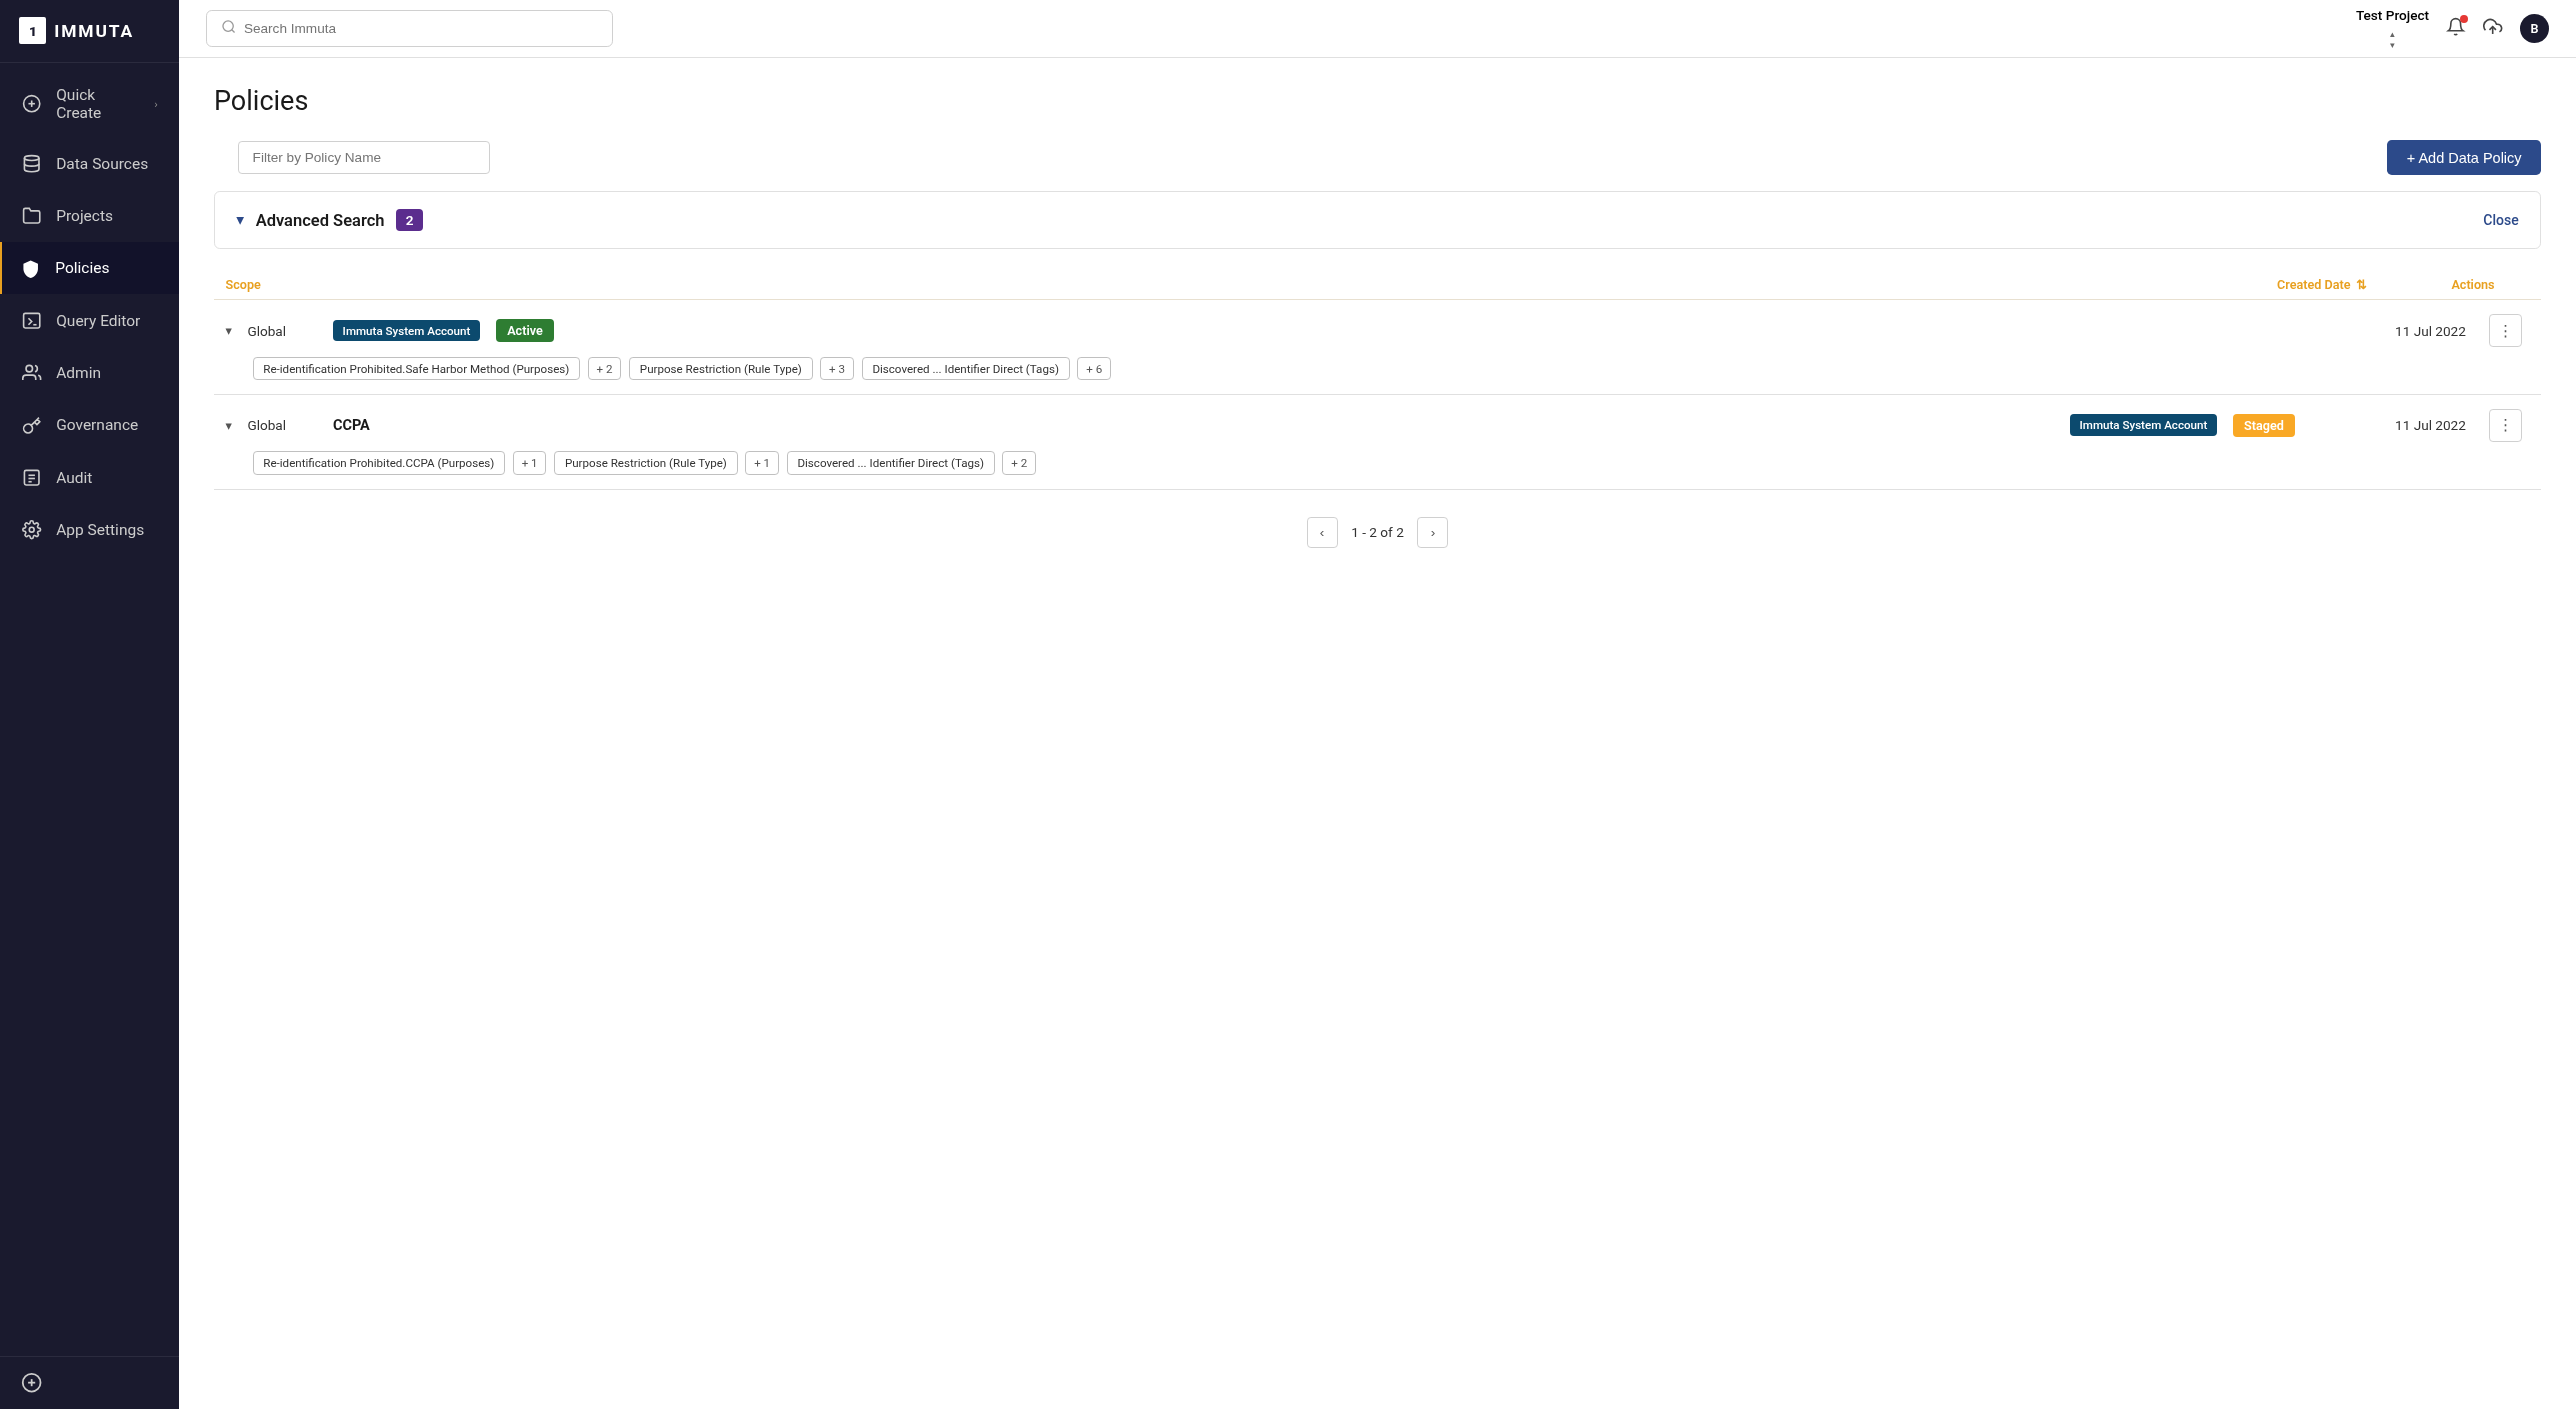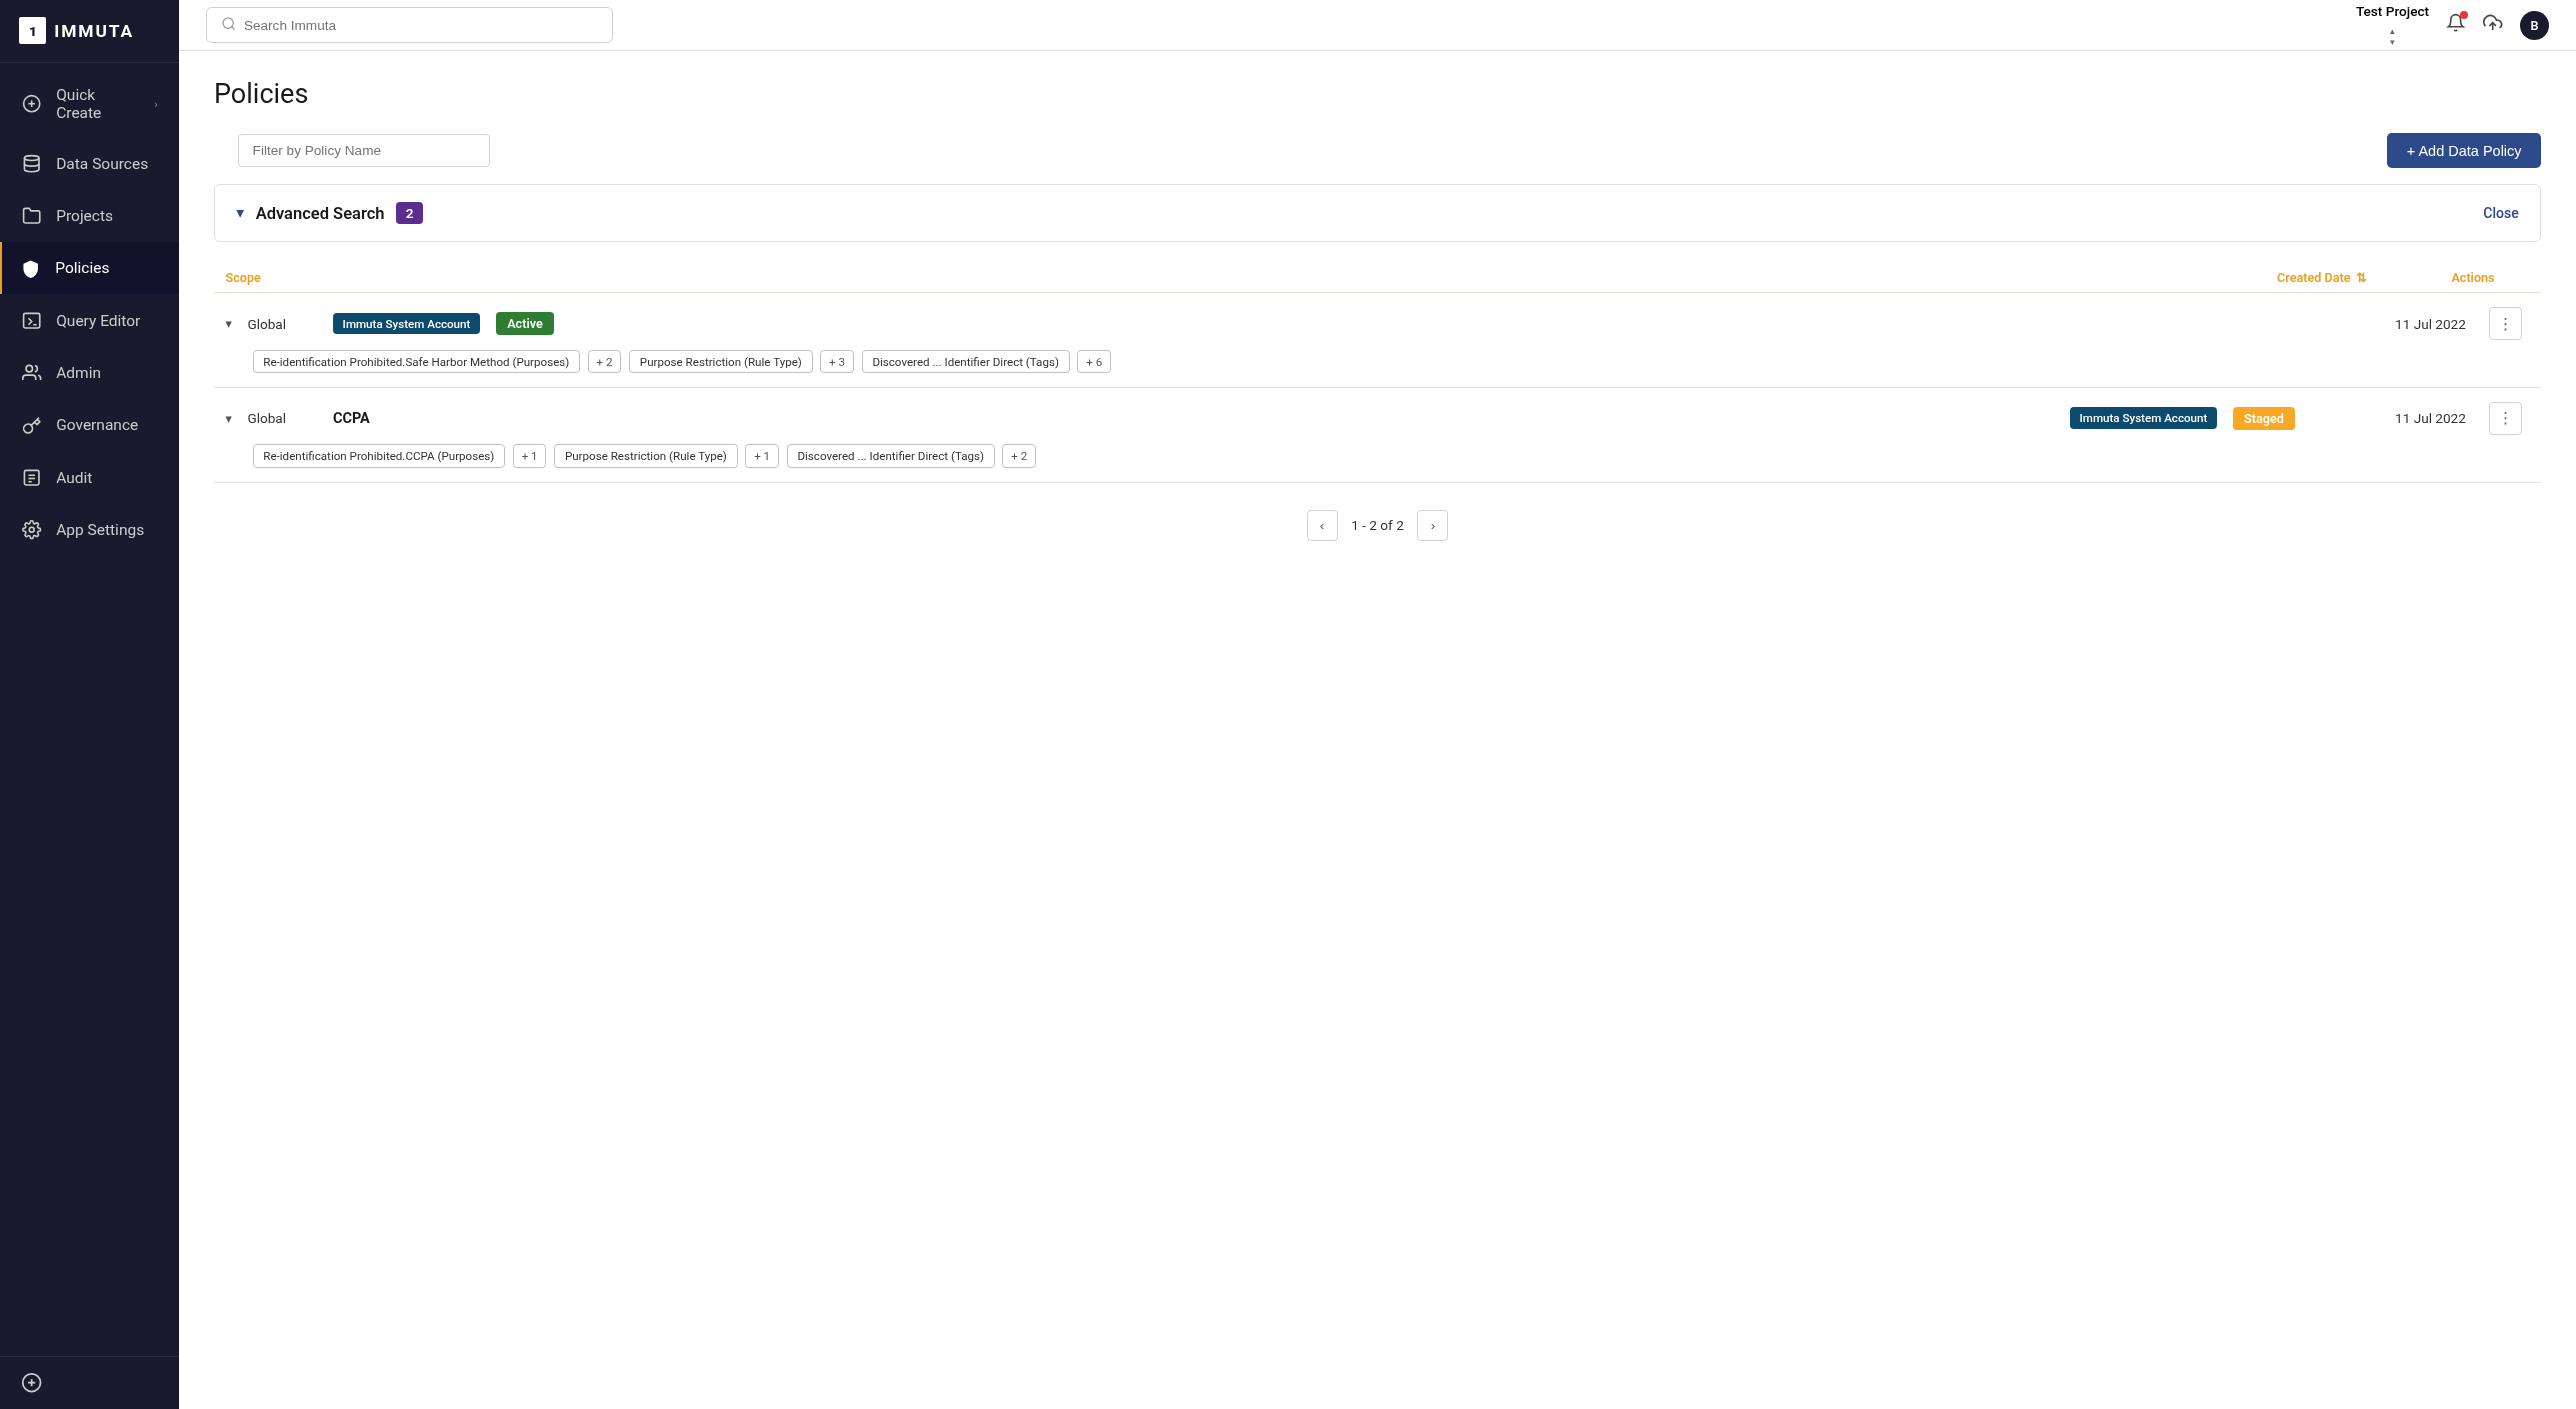--- a/index.html
+++ b/index.html
@@ -103,21 +103,21 @@
     }
 
     
     .header {
       background: #fff;
       border-bottom: 1px solid #e0e0e0;
       padding: 11.6px 27px;
       display: flex;
       align-items: center;
       gap: 15.5px;
-      height: 51px;
+      height: 58px;
       flex-shrink: 0;
     }
     .search-bar {
       flex: 1;
       max-width: 407px;
       display: flex;
       align-items: center;
       border: 1px solid #d0d0d0;
       border-radius: 5.8px;
       padding: 7.8px 13.6px;

